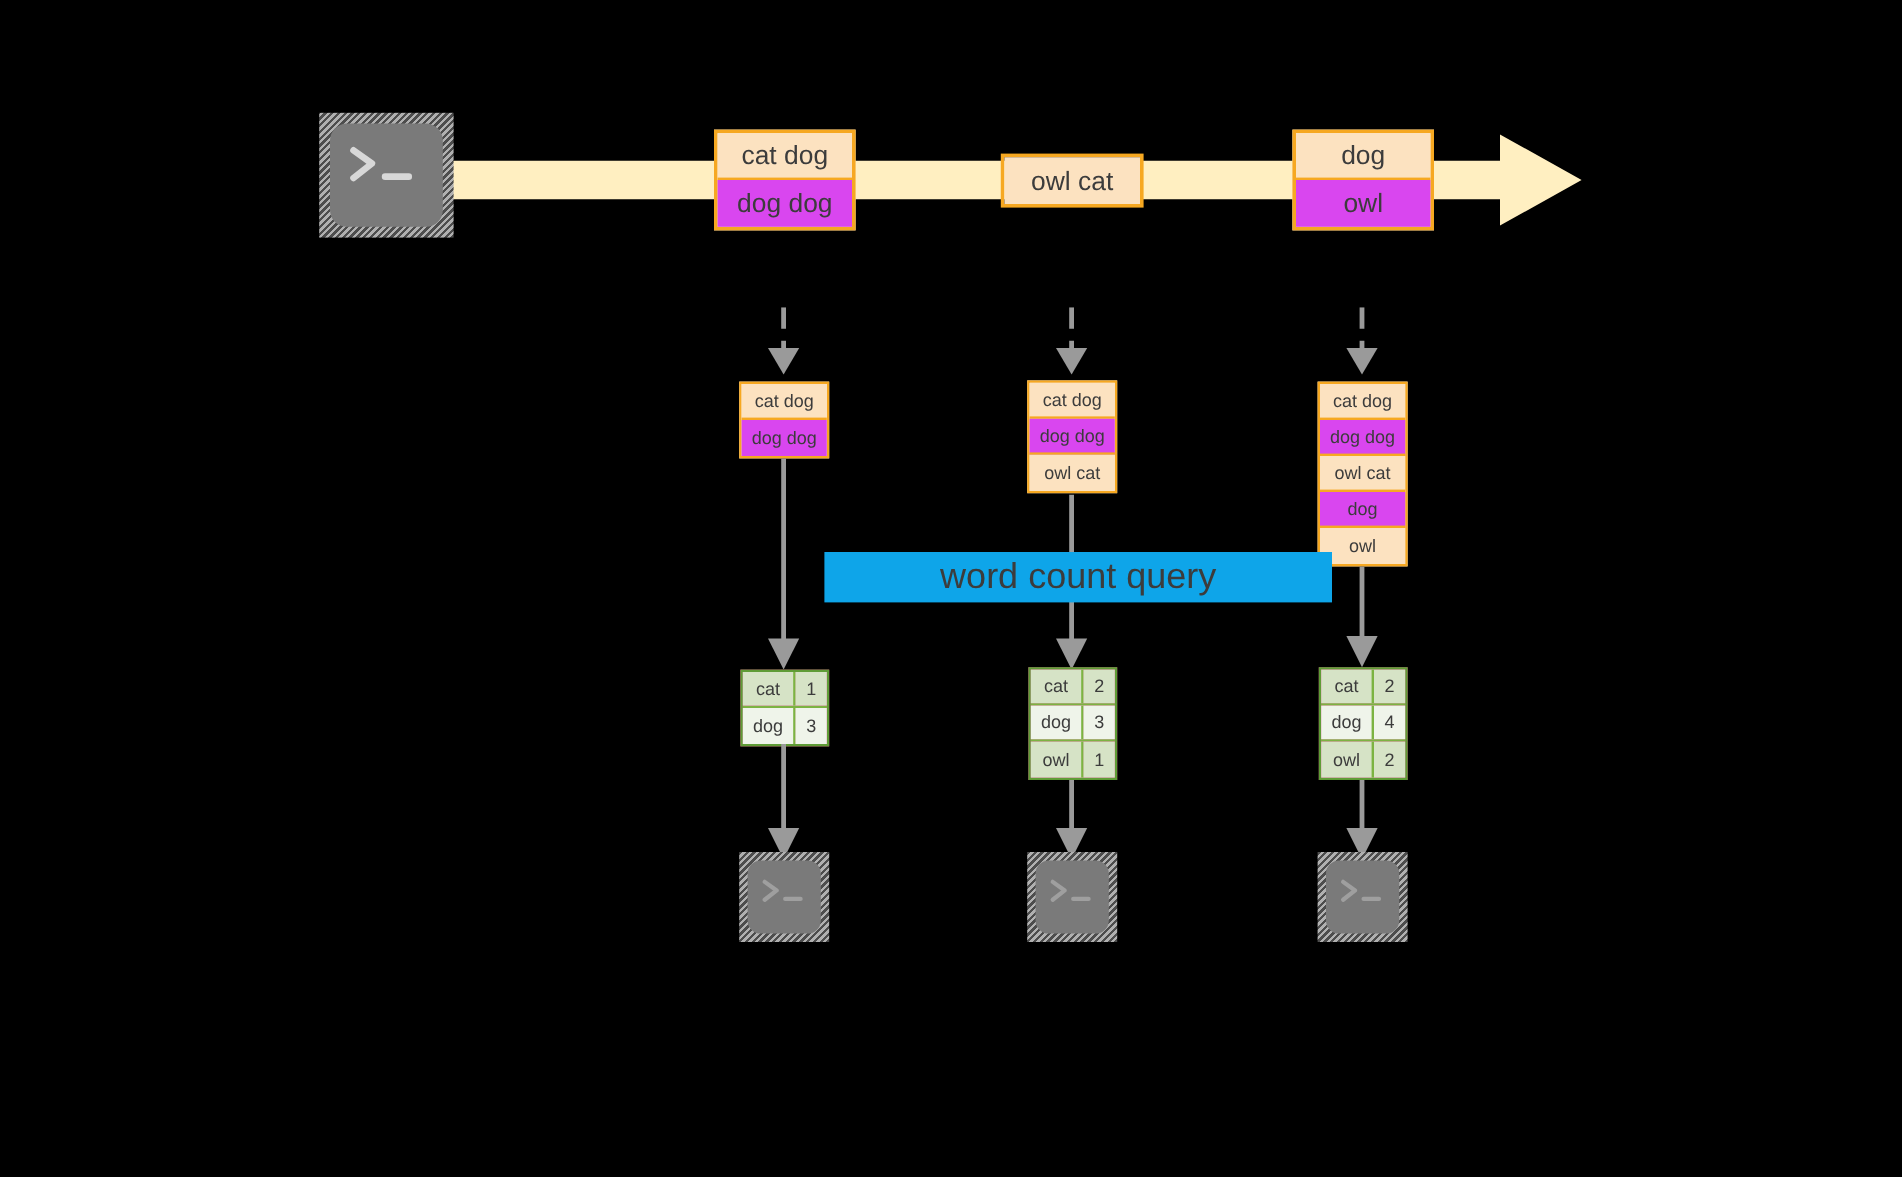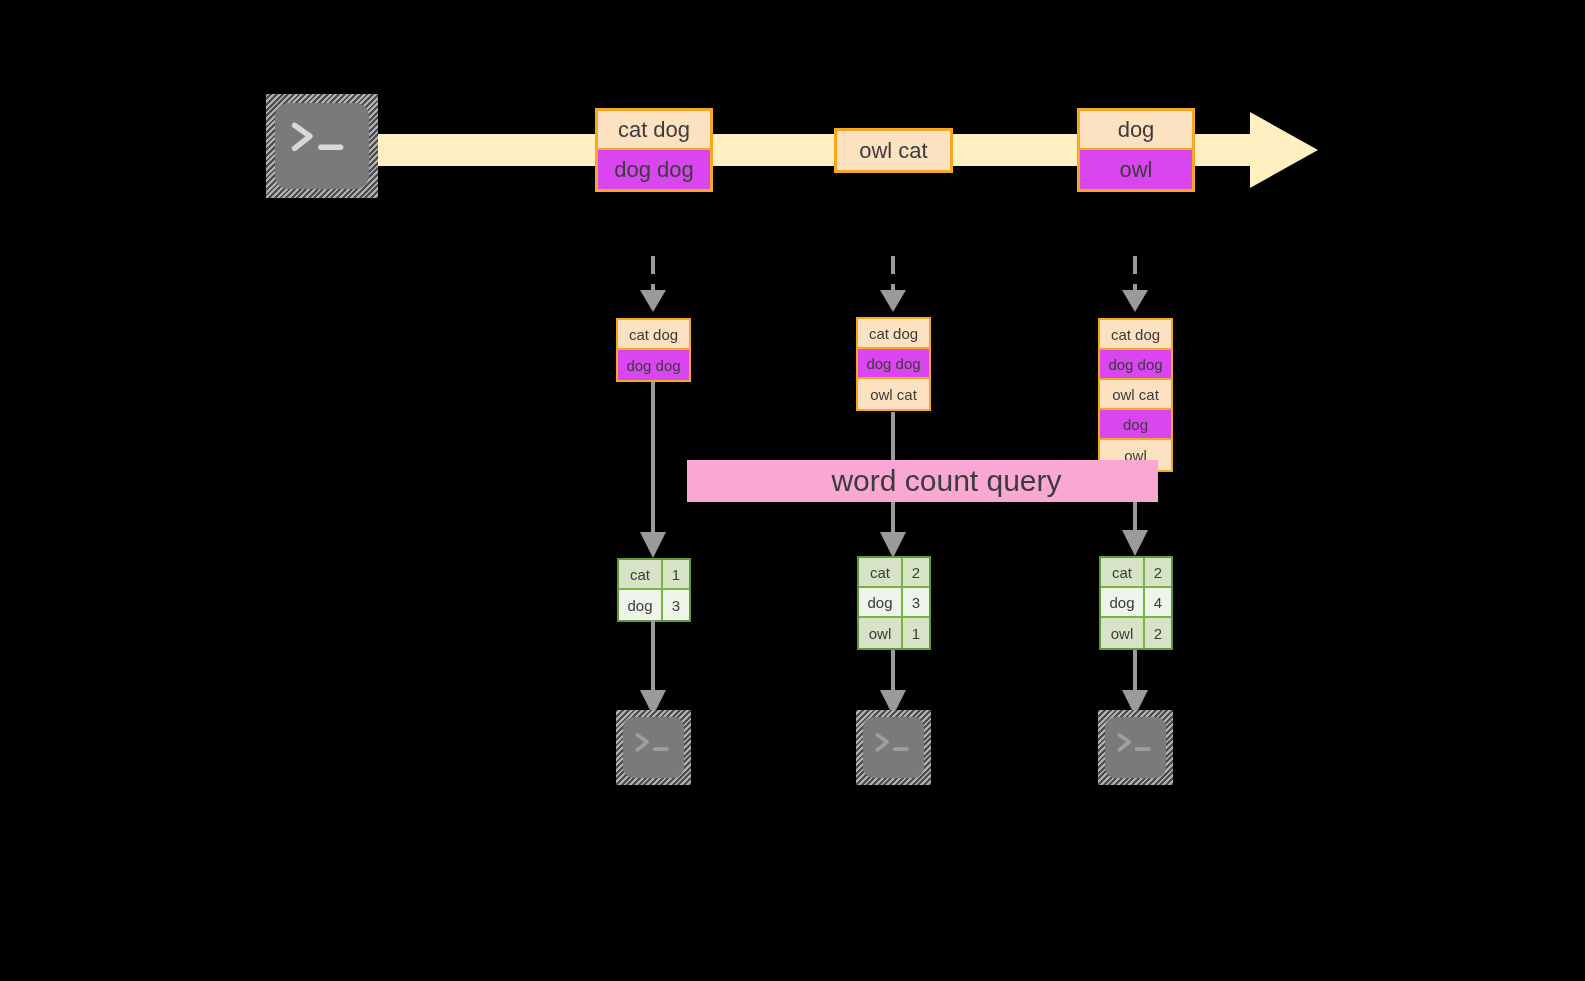--- a/index.html
+++ b/index.html
@@ -125,28 +125,27 @@
 
   
   .conn {
     position: absolute;
     pointer-events: none;
   }
 
   
   .query-label {
     position: absolute;
-    background: #f9a8d4;
+    background: #0ea5e9;
     color: #3c3c3c;
     display: flex;
     align-items: center;
     justify-content: center;
     font-size: 30px;
     white-space: nowrap;
-    padding-left: 48px;
   }
 </style>
 </head>
 <body>
 
 <div id="stage">
 
   <svg class="stream-arrow" style="left:360px; top:110px; width:960px; height:80px;" viewBox="0 0 960 80">
     <polygon points="0,24 890,24 890,2 958,40 890,78 890,56 0,56" fill="#FFEFC1"></polygon>
   </svg>

